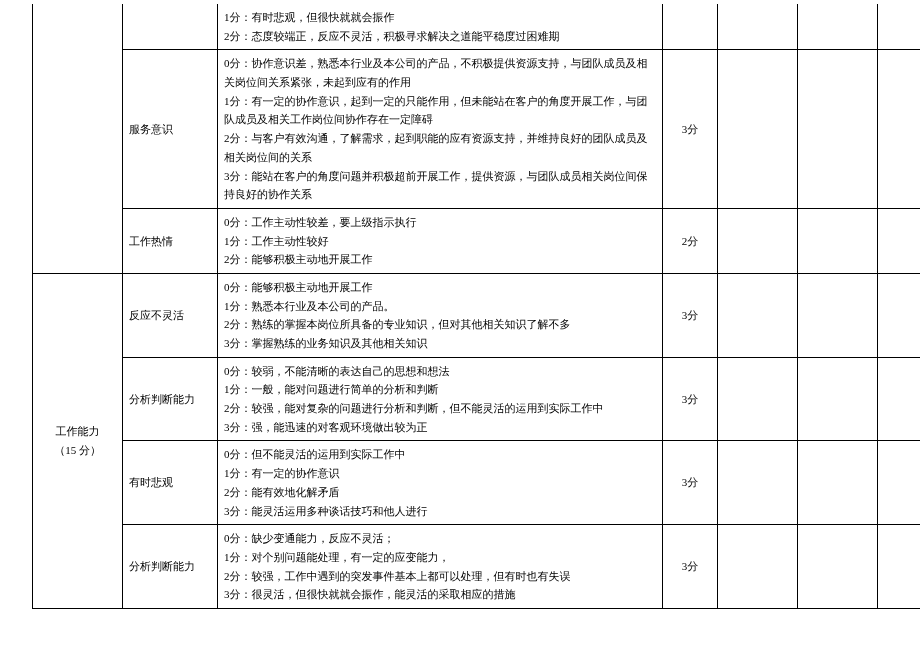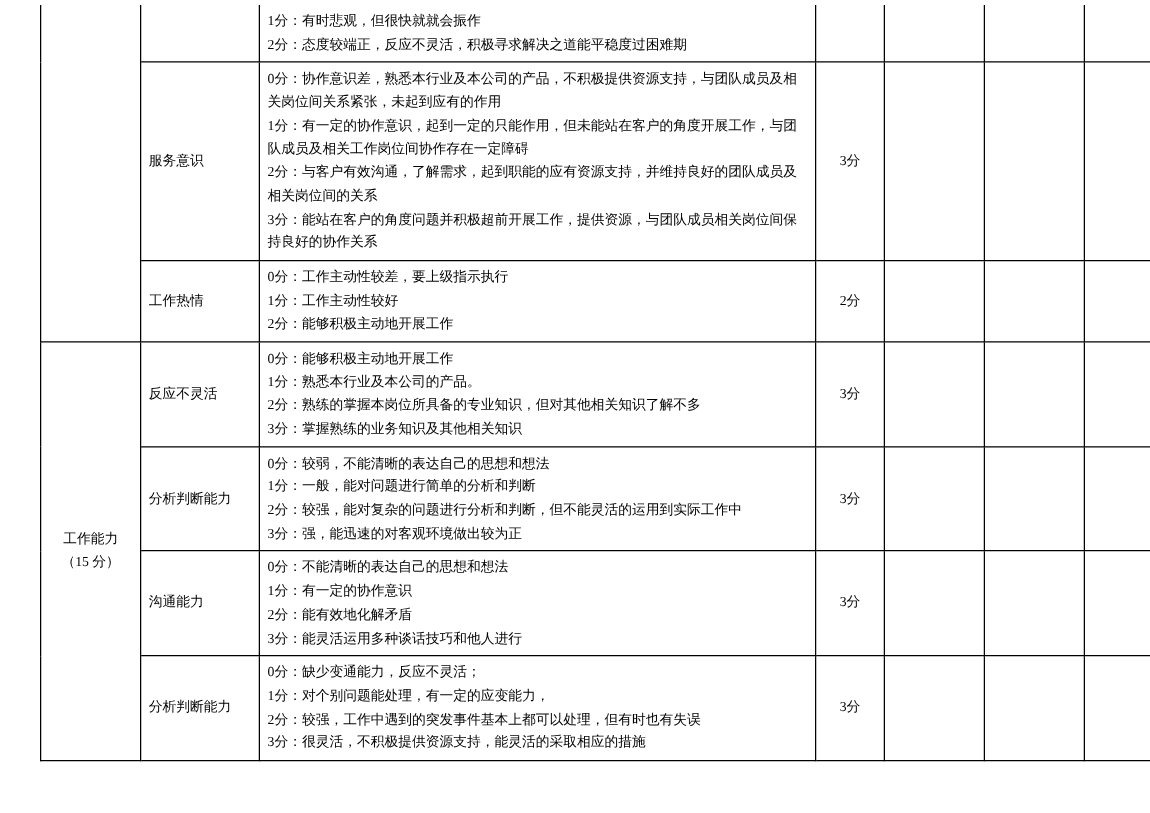--- a/index.html
+++ b/index.html
@@ -16,21 +16,21 @@
       table-layout: fixed;
       margin-left: 28px;
     }
     td {
       border: 1px solid #000;
       padding: 4px 6px;
       vertical-align: middle;
       line-height: 1.7;
       color: #000;
     }
-    .col-cat   { width: 80px;  text-align: center; }
+    .col-cat   { width: 90px;  text-align: center; }
     .col-item  { width: 95px;  }
     .col-desc  { width: 445px; text-align: left;   }
     .col-score { width: 55px;  text-align: center; }
     .col-b1    { width: 80px; }
     .col-b2    { width: 80px; }
     .col-b3    { width: 80px; }
     .no-top    { border-top: none; }
     .criteria-line { display: block; }
   </style>
 </head>
@@ -105,39 +105,39 @@
           <span class="criteria-line">1分：一般，能对问题进行简单的分析和判断</span>
           <span class="criteria-line">2分：较强，能对复杂的问题进行分析和判断，但不能灵活的运用到实际工作中</span>
           <span class="criteria-line">3分：强，能迅速的对客观环境做出较为正</span>
         </td>
         <td class="col-score"><span>3分</span></td>
         <td class=""></td>
         <td class=""></td>
         <td class=""></td>
       </tr>
       <tr>
-        <td class="col-item"><span>沟通能力</span></td>
+        <td class="col-item"><span>有时悲观</span></td>
         <td class="col-desc">
-          <span class="criteria-line">0分：不能清晰的表达自己的思想和想法</span>
+          <span class="criteria-line">0分：但不能灵活的运用到实际工作中</span>
           <span class="criteria-line">1分：有一定的协作意识</span>
           <span class="criteria-line">2分：能有效地化解矛盾</span>
           <span class="criteria-line">3分：能灵活运用多种谈话技巧和他人进行</span>
         </td>
         <td class="col-score"><span>3分</span></td>
         <td class=""></td>
         <td class=""></td>
         <td class=""></td>
       </tr>
       <tr>
         <td class="col-item"><span>分析判断能力</span></td>
         <td class="col-desc">
           <span class="criteria-line">0分：缺少变通能力，反应不灵活；</span>
           <span class="criteria-line">1分：对个别问题能处理，有一定的应变能力，</span>
           <span class="criteria-line">2分：较强，工作中遇到的突发事件基本上都可以处理，但有时也有失误</span>
-          <span class="criteria-line">3分：很灵活，不积极提供资源支持，能灵活的采取相应的措施</span>
+          <span class="criteria-line">3分：很灵活，但很快就就会振作，能灵活的采取相应的措施</span>
         </td>
         <td class="col-score"><span>3分</span></td>
         <td class=""></td>
         <td class=""></td>
         <td class=""></td>
       </tr>
     </tbody>
 </table>
 
 </body></html>

